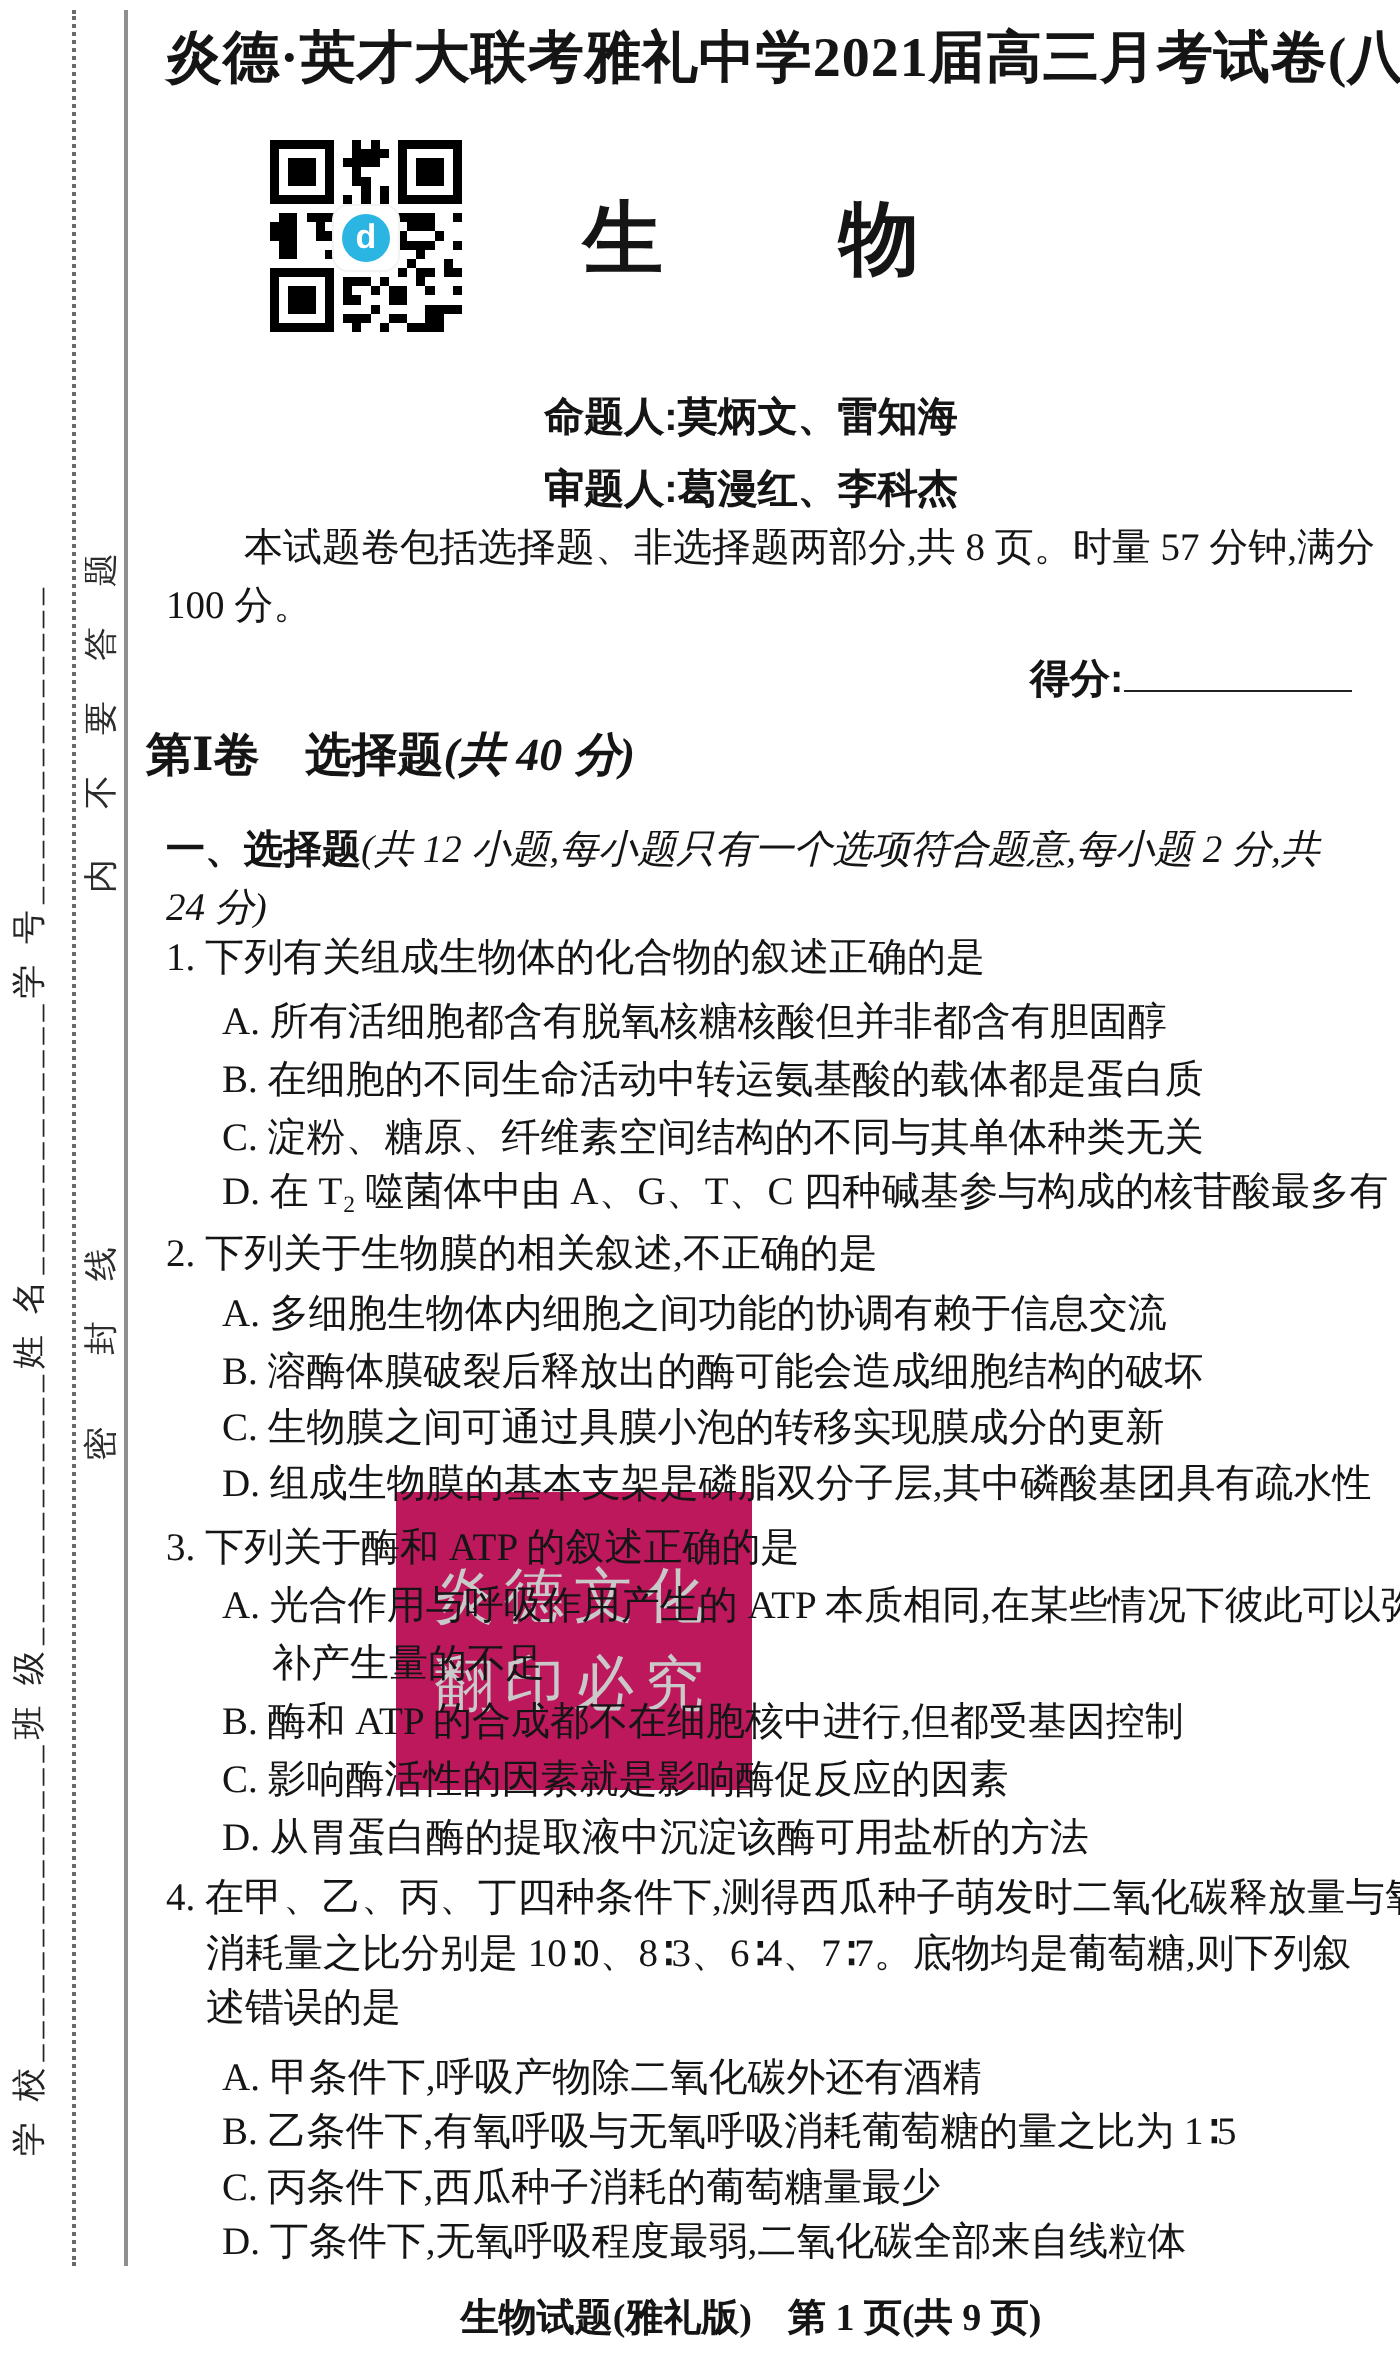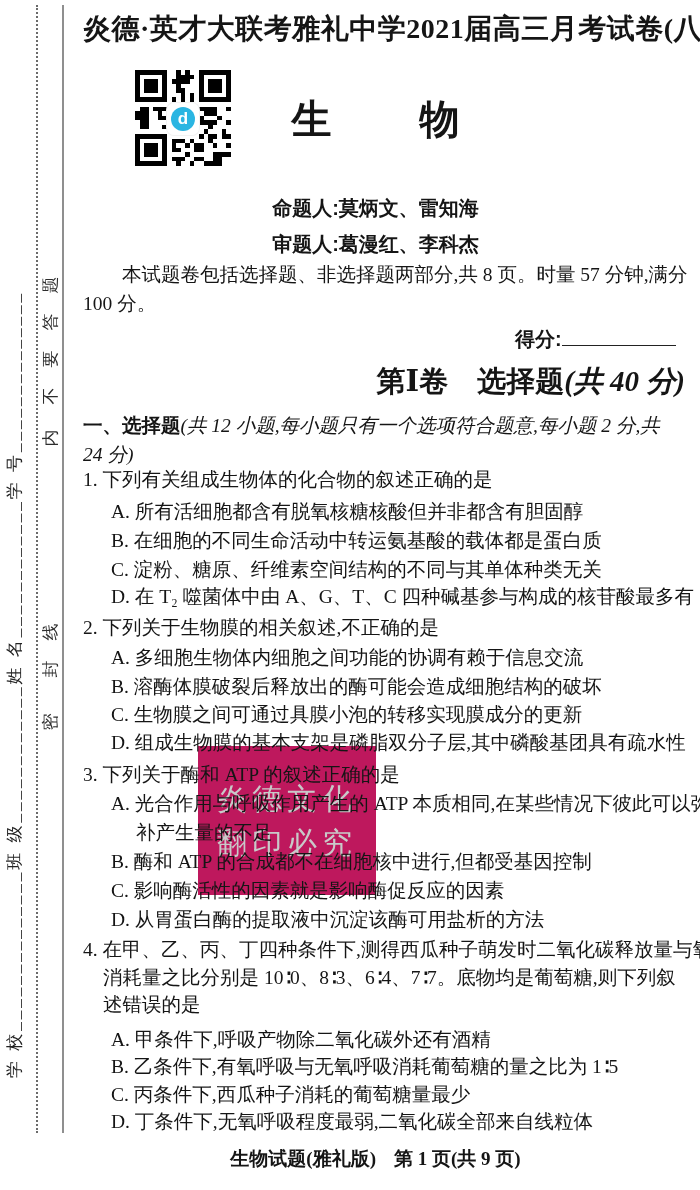--- a/index.html
+++ b/index.html
@@ -28,21 +28,21 @@
   .wm-box{
     position:absolute;left:198px;top:746px;width:178px;height:149px;background:#be185d;
     display:flex;flex-direction:column;justify-content:center;padding:4px 0;box-sizing:border-box;
   }
   .wm-line{font-size:30px;color:#c9c9c9;letter-spacing:5px;text-align:center;line-height:44px;}
   
   .exam-title{left:83px;top:10px;width:590px;font-size:28px;letter-spacing:0.5px;text-align:center;}
   .subject-row{left:83px;top:92px;width:585px;display:flex;justify-content:center;column-gap:88px;font-size:40px;}
   .person-line{width:585px;left:83px;font-size:20px;text-align:center;}
   .score-blank{display:inline-block;width:114px;height:21px;border-bottom:1.6px solid #222;}
-  .sec-title{left:100px;top:362px;width:585px;font-size:29px;text-align:right;}
+  .sec-title{left:73px;top:362px;width:585px;font-size:23px;text-align:left;}
   .footer-line{left:83px;top:1146px;width:585px;font-size:19px;text-align:center;}
   
   .qr-wrap{position:absolute;left:135px;top:70px;width:96px;height:98px;}
   .qr-logo{
     position:absolute;left:32px;top:33px;width:32px;height:32px;background:#fff;border-radius:7px;
     display:flex;align-items:center;justify-content:center;box-shadow:0 0 0 1px #f2f2f2;
   }
   .qr-logo-circle{
     width:24px;height:24px;border-radius:50%;display:flex;align-items:center;justify-content:center;
     font-family:"Liberation Sans","DejaVu Sans",sans-serif;font-weight:bold;font-size:17px;color:#fff;

